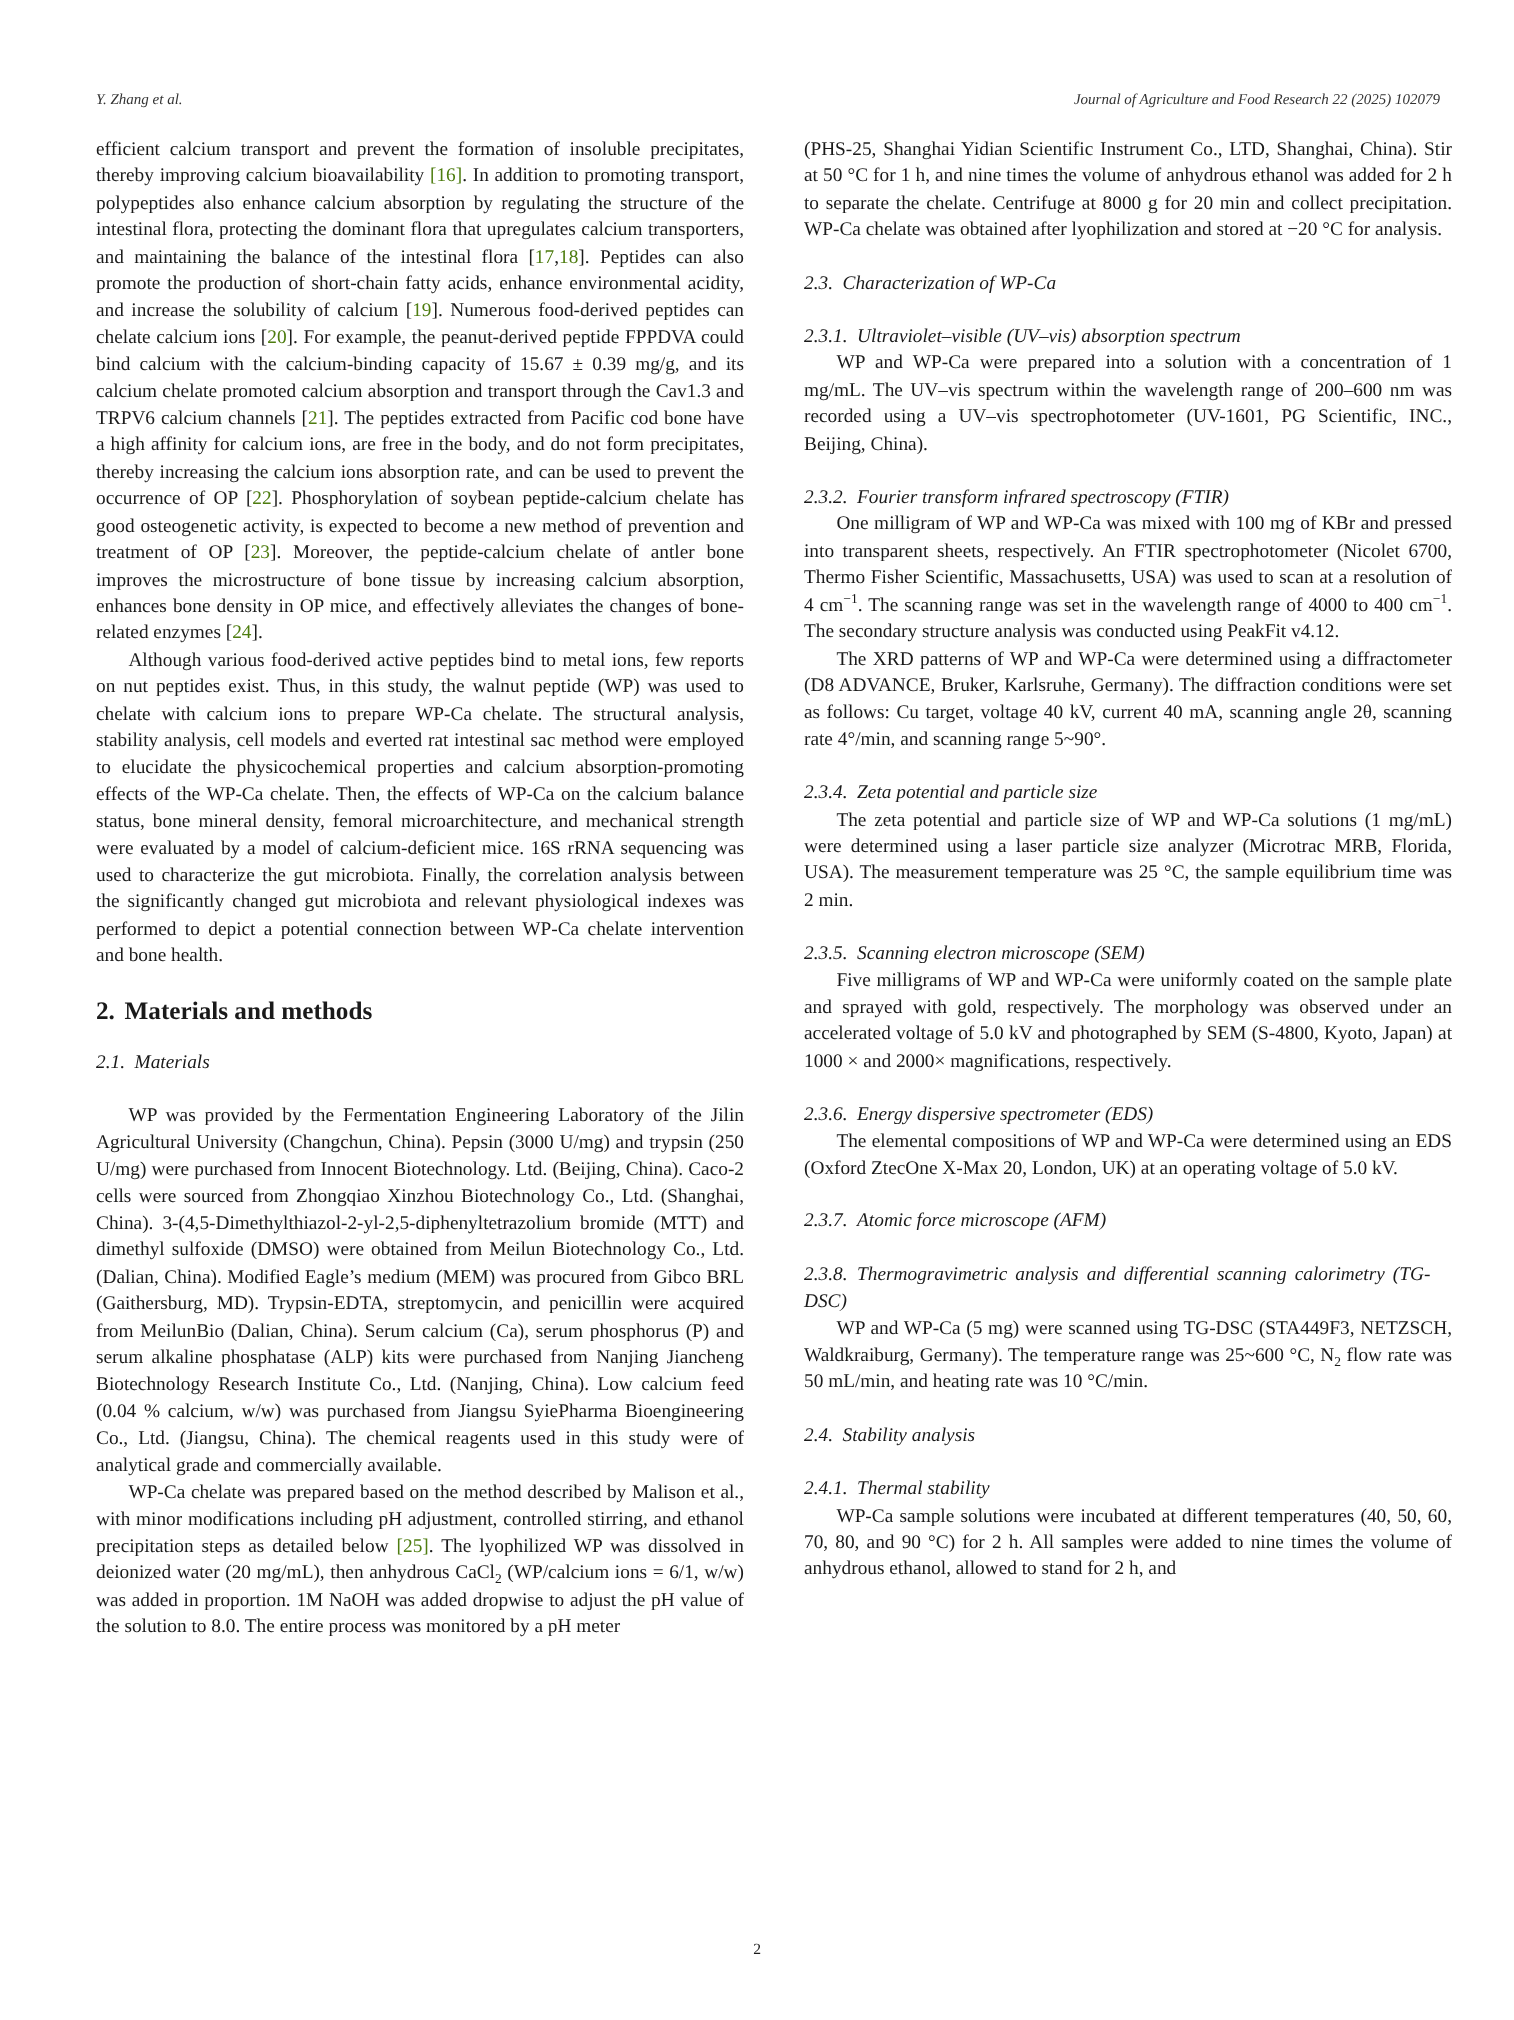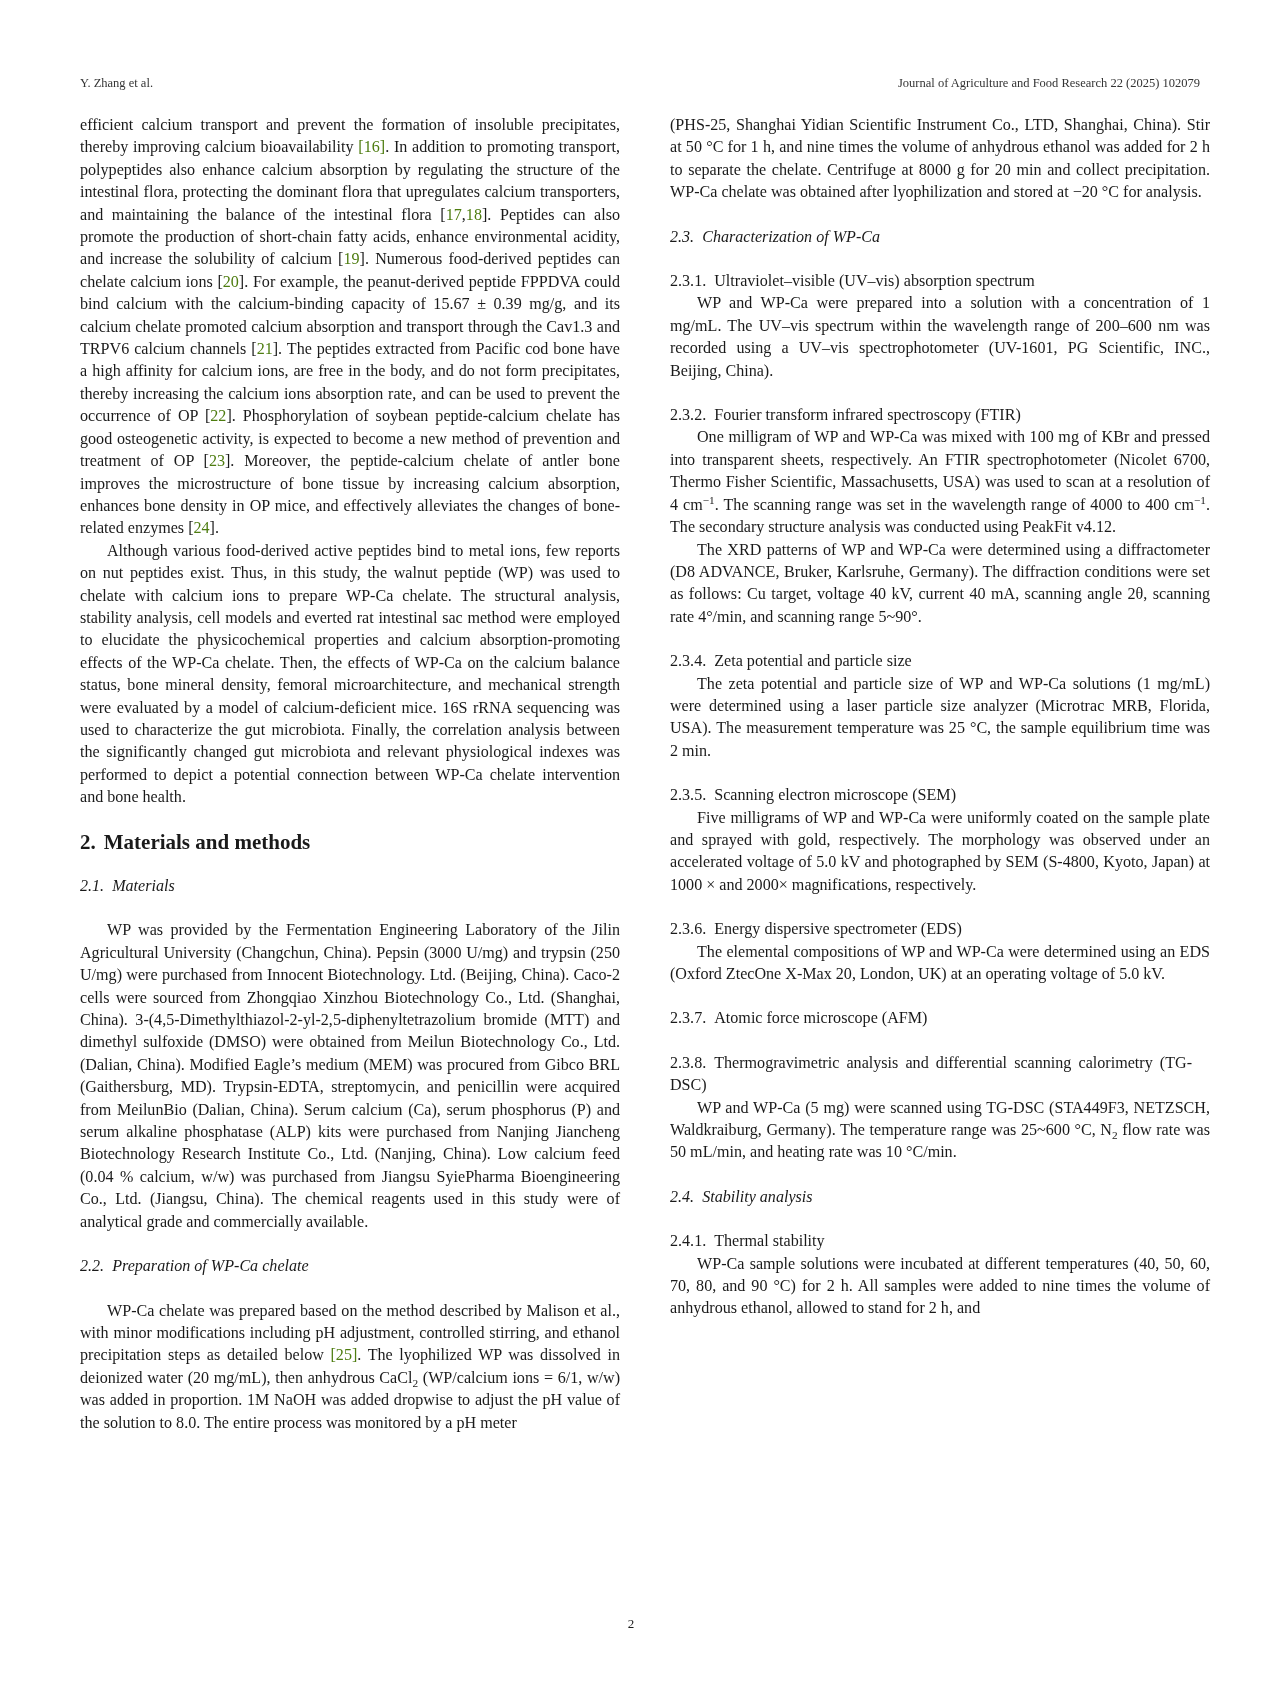--- a/index.html
+++ b/index.html
@@ -3,34 +3,34 @@
 <meta charset="utf-8">
 <style>
   html, body { margin: 0; padding: 0; background: #ffffff; }
   body {
     width: 1262px; height: 1683px; position: relative; overflow: hidden;
     font-family: "Liberation Serif", "DejaVu Serif", serif;
     color: #1a1a1a;
   }
   .running-header {
     position: absolute; top: 76px; left: 80px; right: 62px;
-    font-size: 12.5px; color: #333;
+    font-style: italic; font-size: 12.5px; color: #333;
     display: flex; justify-content: space-between;
   }
   .col {
     position: absolute; top: 114px; width: 540px;
     font-size: 16.1px; line-height: 22.4px; text-align: justify;
   }
   .col.left { left: 80px; }
   .col.right { left: 670px; }
   .p { margin: 0; text-indent: 27px; }
   .p.noindent { text-indent: 0; }
   .h1 { font-weight: bold; font-size: 21px; margin: 22px 0 22px 0; }
   .h2 { font-style: italic; margin: 22px 0 22px 0; }
-  .h3 { margin: 22px 18px 0 0; }
+  .h3 { font-style: italic; margin: 22px 18px 0 0; }
   .h2 + .h3 { margin-top: 0; }
   .num { margin-right: 8px; }
   .ref { color: #4d7c0f; }
   sub, sup { font-size: 70%; line-height: 0; }
   .page-number {
     position: absolute; top: 1616px; left: 0; right: 0; text-align: center;
     font-size: 13px;
   }
 </style>
 </head>
@@ -44,21 +44,20 @@
 <div class="col left">
   <p class="p noindent"><span>efficient calcium transport and prevent the formation of insoluble precipitates, thereby improving calcium bioavailability </span><a class="ref">[16]</a><span>. In addition to promoting transport, polypeptides also enhance calcium absorption by regulating the structure of the intestinal flora, protecting the dominant flora that upregulates calcium transporters, and maintaining the balance of the intestinal flora [</span><a class="ref">17</a><span>,</span><a class="ref">18</a><span>]. Peptides can also promote the production of short-chain fatty acids, enhance environmental acidity, and increase the solubility of calcium [</span><a class="ref">19</a><span>]. Numerous food-derived peptides can chelate calcium ions [</span><a class="ref">20</a><span>]. For example, the peanut-derived peptide FPPDVA could bind calcium with the calcium-binding capacity of 15.67 ± 0.39 mg/g, and its calcium chelate promoted calcium absorption and transport through the Cav1.3 and TRPV6 calcium channels [</span><a class="ref">21</a><span>]. The peptides extracted from Pacific cod bone have a high affinity for calcium ions, are free in the body, and do not form precipitates, thereby increasing the calcium ions absorption rate, and can be used to prevent the occurrence of OP [</span><a class="ref">22</a><span>]. Phosphorylation of soybean peptide-calcium chelate has good osteogenetic activity, is expected to become a new method of prevention and treatment of OP [</span><a class="ref">23</a><span>]. Moreover, the peptide-calcium chelate of antler bone improves the microstructure of bone tissue by increasing calcium absorption, enhances bone density in OP mice, and effectively alleviates the changes of bone-related enzymes [</span><a class="ref">24</a><span>].</span></p>
 
   <p class="p">Although various food-derived active peptides bind to metal ions, few reports on nut peptides exist. Thus, in this study, the walnut peptide (WP) was used to chelate with calcium ions to prepare WP-Ca chelate. The structural analysis, stability analysis, cell models and everted rat intestinal sac method were employed to elucidate the physicochemical properties and calcium absorption-promoting effects of the WP-Ca chelate. Then, the effects of WP-Ca on the calcium balance status, bone mineral density, femoral microarchitecture, and mechanical strength were evaluated by a model of calcium-deficient mice. 16S rRNA sequencing was used to characterize the gut microbiota. Finally, the correlation analysis between the significantly changed gut microbiota and relevant physiological indexes was performed to depict a potential connection between WP-Ca chelate intervention and bone health.</p>
 
   <div class="h1"><span class="num">2.</span><span>Materials and methods</span></div>
 
   <div class="h2"><span class="num">2.1.</span><span>Materials</span></div>
   <p class="p">WP was provided by the Fermentation Engineering Laboratory of the Jilin Agricultural University (Changchun, China). Pepsin (3000 U/mg) and trypsin (250 U/mg) were purchased from Innocent Biotechnology. Ltd. (Beijing, China). Caco-2 cells were sourced from Zhongqiao Xinzhou Biotechnology Co., Ltd. (Shanghai, China). 3-(4,5-Dimethylthiazol-2-yl-2,5-diphenyltetrazolium bromide (MTT) and dimethyl sulfoxide (DMSO) were obtained from Meilun Biotechnology Co., Ltd. (Dalian, China). Modified Eagle’s medium (MEM) was procured from Gibco BRL (Gaithersburg, MD). Trypsin-EDTA, streptomycin, and penicillin were acquired from MeilunBio (Dalian, China). Serum calcium (Ca), serum phosphorus (P) and serum alkaline phosphatase (ALP) kits were purchased from Nanjing Jiancheng Biotechnology Research Institute Co., Ltd. (Nanjing, China). Low calcium feed (0.04 % calcium, w/w) was purchased from Jiangsu SyiePharma Bioengineering Co., Ltd. (Jiangsu, China). The chemical reagents used in this study were of analytical grade and commercially available.</p>
 
-  <div class="h2"><span class="num">2.2.</span><span>Preparation of WP-Ca chelate</span></div>
   <p class="p"><span>WP-Ca chelate was prepared based on the method described by Malison et al., with minor modifications including pH adjustment, controlled stirring, and ethanol precipitation steps as detailed below </span><a class="ref">[25]</a><span>. The lyophilized WP was dissolved in deionized water (20 mg/mL), then anhydrous CaCl</span><sub>2</sub><span> (WP/calcium ions = 6/1, w/w) was added in proportion. 1M NaOH was added dropwise to adjust the pH value of the solution to 8.0. The entire process was monitored by a pH meter</span></p>
 </div>
 
 <div class="col right">
   <p class="p noindent">(PHS-25, Shanghai Yidian Scientific Instrument Co., LTD, Shanghai, China). Stir at 50 °C for 1 h, and nine times the volume of anhydrous ethanol was added for 2 h to separate the chelate. Centrifuge at 8000 g for 20 min and collect precipitation. WP-Ca chelate was obtained after lyophilization and stored at −20 °C for analysis.</p>
 
   <div class="h2"><span class="num">2.3.</span><span>Characterization of WP-Ca</span></div>
 
   <div class="h3" style="margin-top:0"><span class="num">2.3.1.</span><span>Ultraviolet–visible (UV–vis) absorption spectrum</span></div>
   <p class="p">WP and WP-Ca were prepared into a solution with a concentration of 1 mg/mL. The UV–vis spectrum within the wavelength range of 200–600 nm was recorded using a UV–vis spectrophotometer (UV-1601, PG Scientific, INC., Beijing, China).</p>

